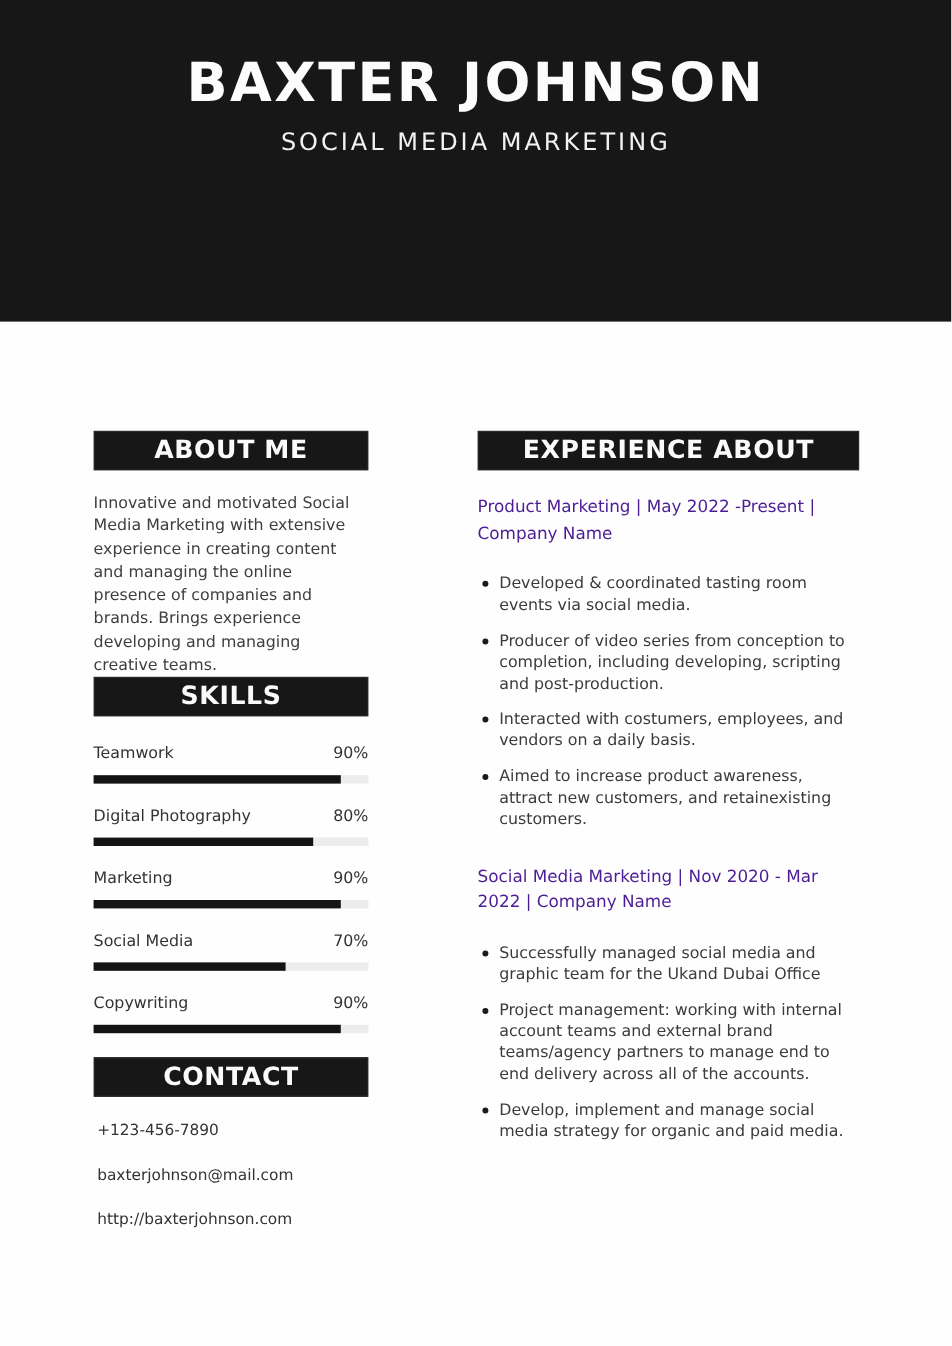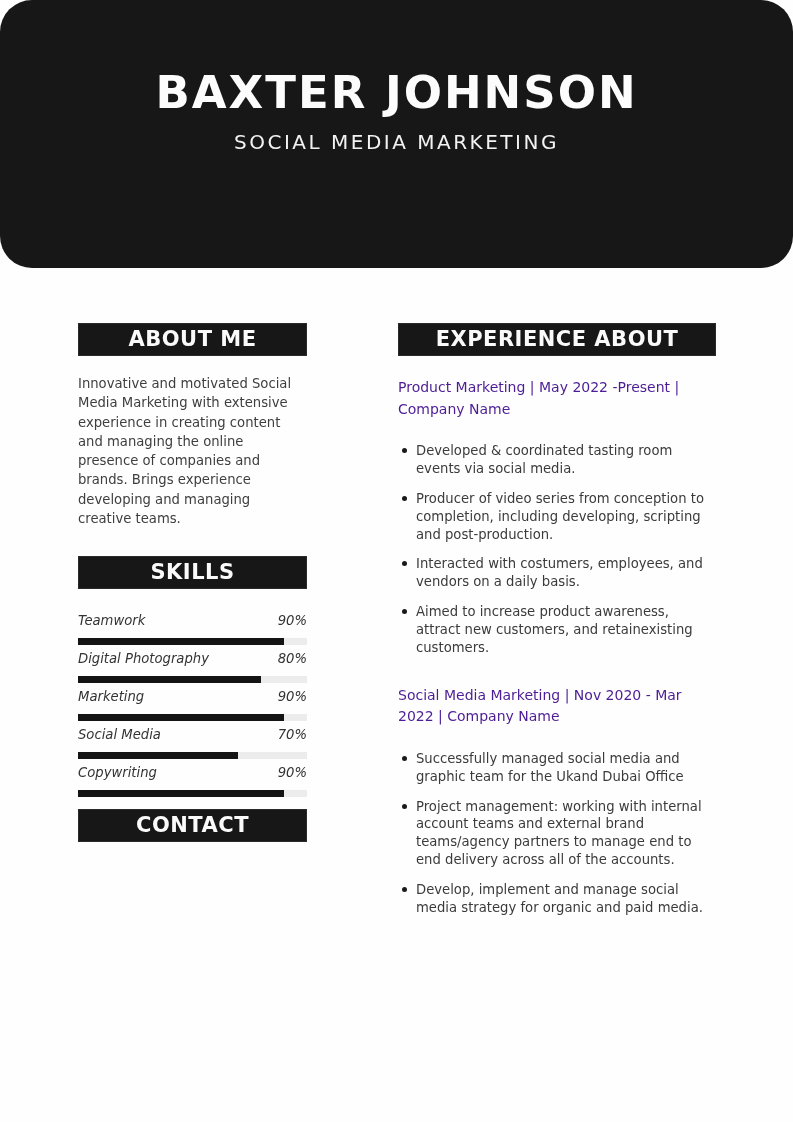--- a/index.html
+++ b/index.html
@@ -12,42 +12,41 @@
     margin: 0 auto;
     background: #fefefe;
     overflow: hidden;
   }
   
   .banner {
     height: 268px;
     background: #171717;
     color: #fafafa;
     text-align: center;
-    padding-top: 68px;
-    border-radius: 32px;
+    padding-top: 44px;
   }
   .banner .name {
     font-size: 45px;
     font-weight: 700;
     letter-spacing: 2px;
     line-height: 1.1;
     color: #fcfcfc;
   }
   .banner .subtitle {
     margin-top: 12px;
     font-size: 20px;
     font-weight: 400;
     letter-spacing: 2.5px;
     color: #f2f2f2;
   }
   
   .content {
     display: flex;
     justify-content: space-between;
-    padding: 55px 77px 0 78px;
+    padding: 91px 77px 0 78px;
   }
   .col-left  { width: 229px; }
   .col-right { width: 318px; }
   .section-bar {
     background: #171717;
     color: #fafafa;
     height: 33px;
     line-height: 33px;
     text-align: center;
     font-size: 21px;
@@ -56,23 +55,23 @@
     box-shadow: 0 0 0 1px #2a2a2a inset;
   }
   
   .about-text {
     margin-top: 18px;
     font-size: 13.2px;
     line-height: 1.46;
     color: #3e3e3e;
   }
   
-  .skills-bar-head { margin-top: 28px; }
+  .skills-bar-head { }
   .skills-list { margin-top: 24px; }
-  .skill { margin-bottom: 6px; font-style: italic; }
+  .skill { margin-bottom: 20px; }
   .skill-row {
     display: flex;
     justify-content: space-between;
     align-items: baseline;
     margin-bottom: 10px;
   }
   .skill-label { font-size: 13.2px; color: #333333; }
   .skill-pct   { font-size: 13.2px; color: #333333; }
   .skill-track {
     width: 100%;
@@ -186,20 +185,28 @@
               <span class="skill-label">Copywriting</span>
               <span class="skill-pct">90%</span>
             </div>
             <div class="skill-track">
               <div class="skill-fill" style="width: 90%;"></div>
             </div>
           </div>
         </div>
 
       <div class="section-bar contact-bar-head">CONTACT</div>
+      <div class="contact-list">
+
+          <div class="contact-item">+123-456-7890</div>
+
+          <div class="contact-item">baxterjohnson@mail.com</div>
+
+          <div class="contact-item">http://baxterjohnson.com</div>
+        </div>
 
     </div>
 
     <div class="col-right">
 
       <div class="section-bar">EXPERIENCE ABOUT</div>
 
       <div>
 
           <div class="job">

